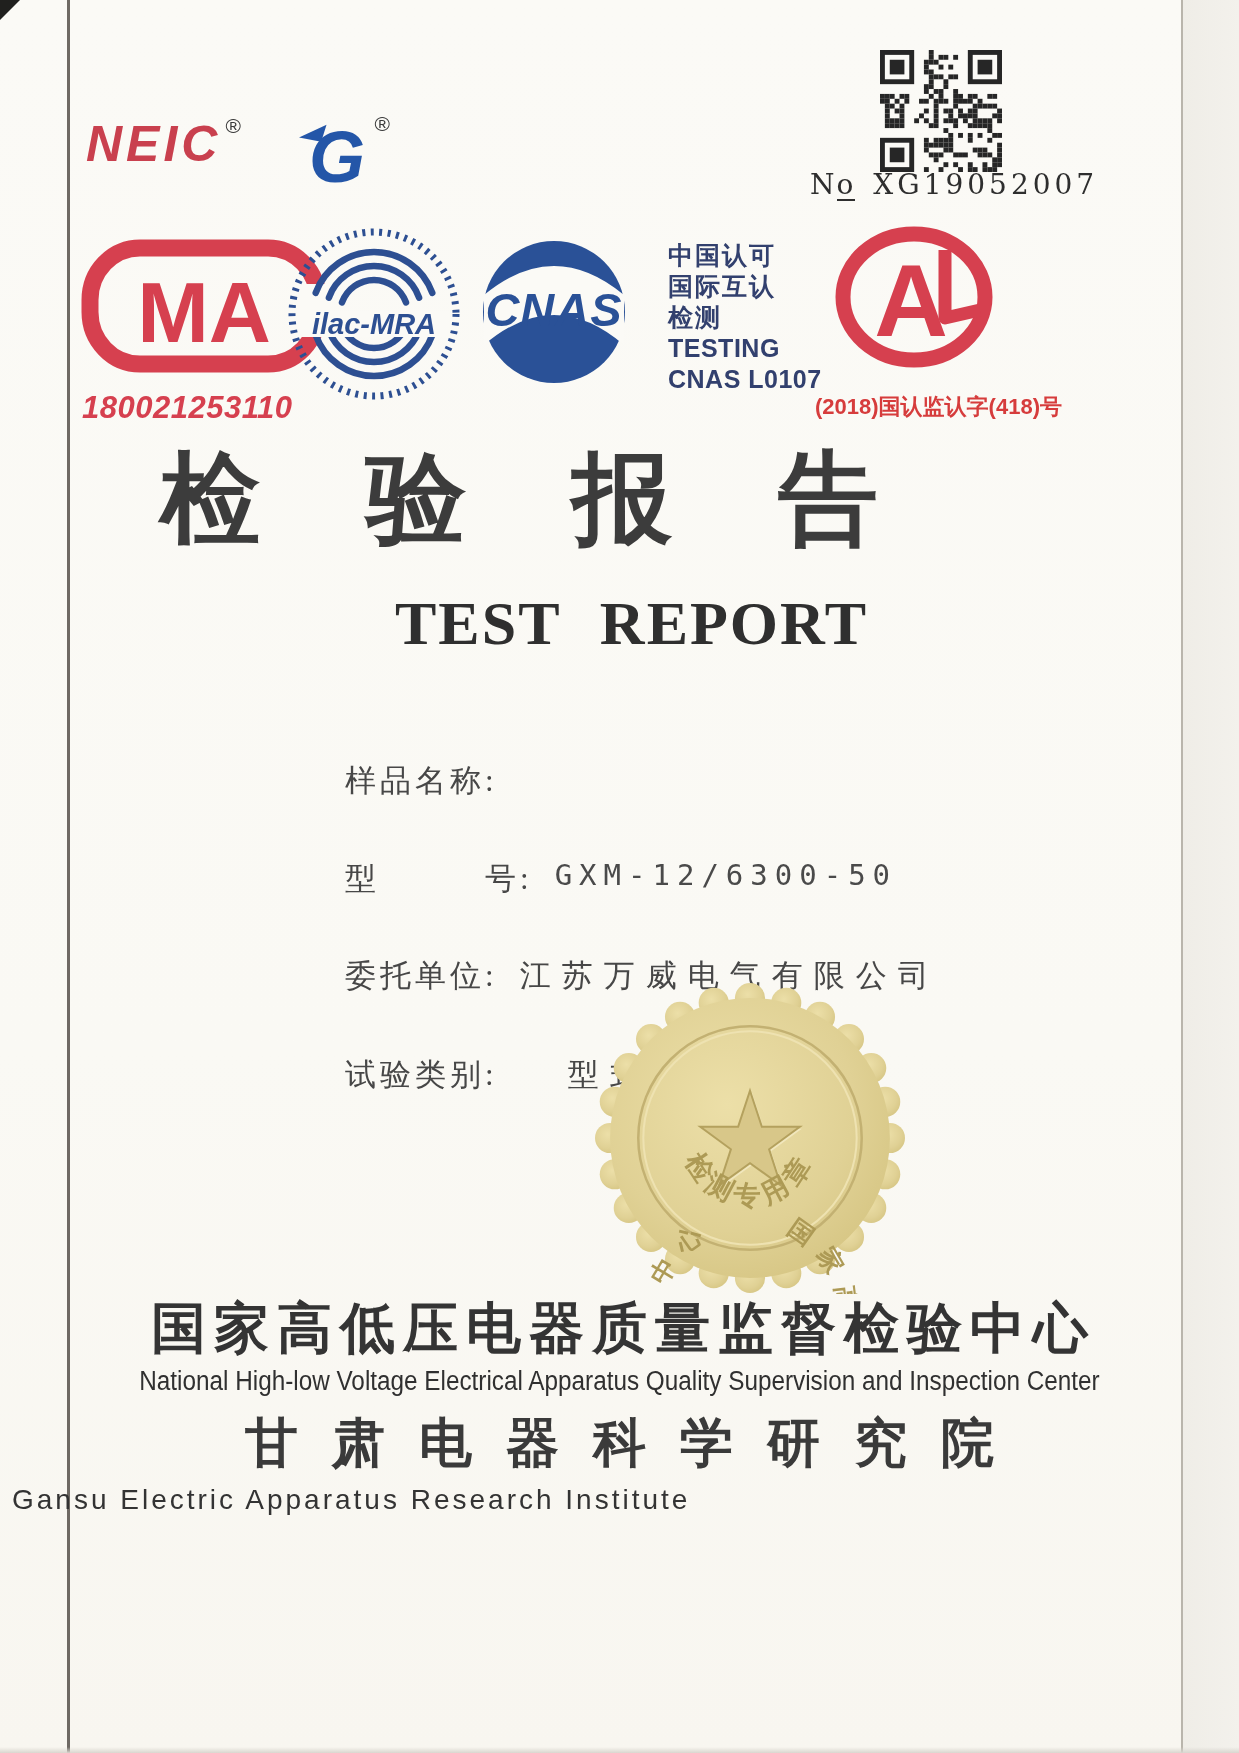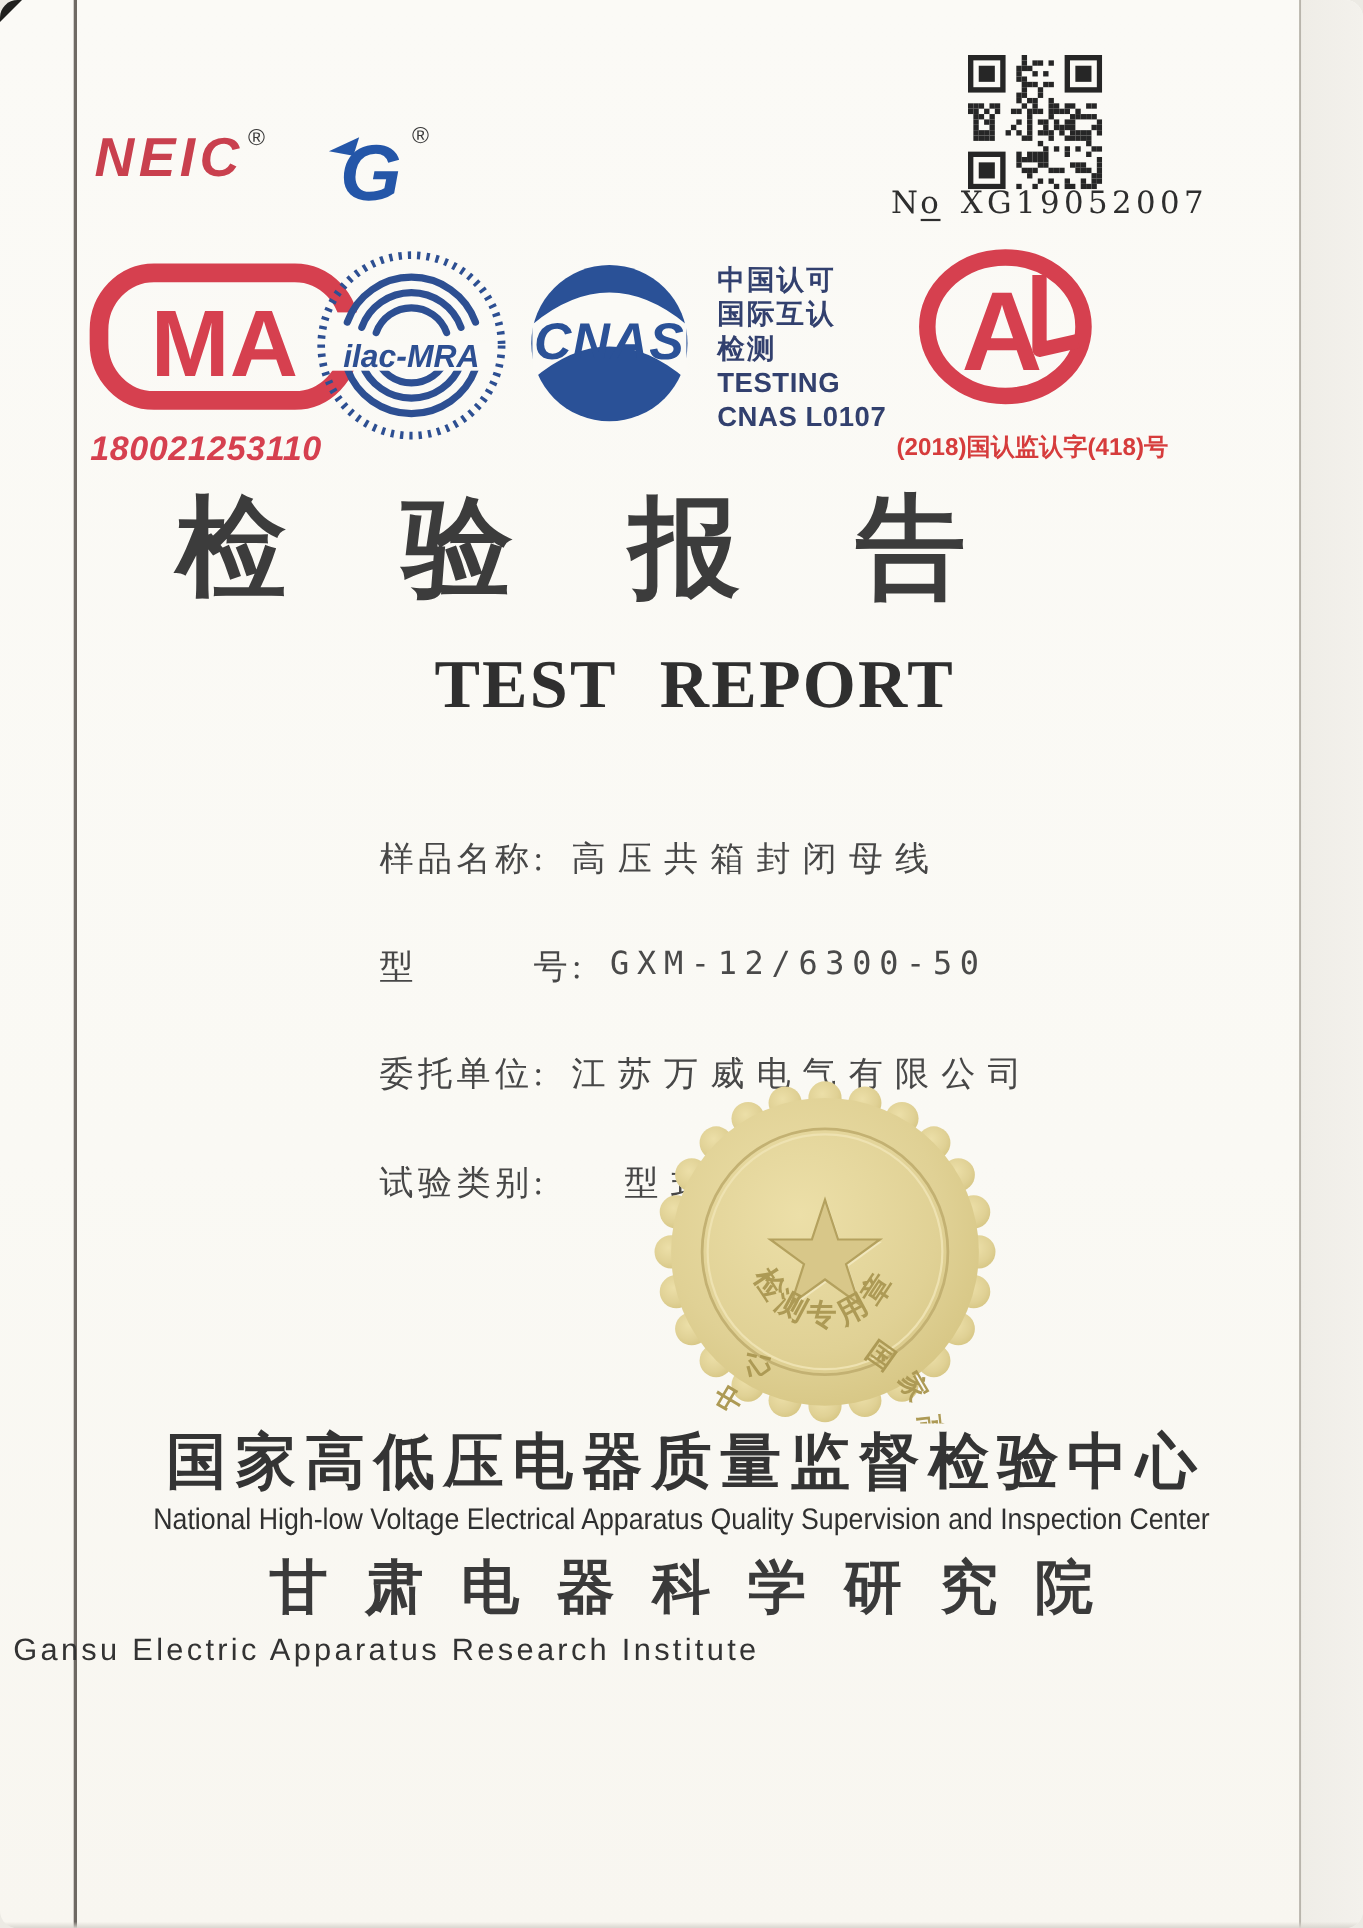--- a/index.html
+++ b/index.html
@@ -1,18 +1,18 @@
 <!DOCTYPE html>
 <html lang="zh"><head>
 <meta charset="utf-8">
 <style>
   html,body{margin:0;padding:0;background:#eceae4;}
   .page{position:relative;width:1239px;height:1753px;margin:0 auto;overflow:hidden;
         background:linear-gradient(180deg,#fbfaf6 0%,#faf9f4 60%,#f8f6f0 100%);
-        font-family:"Liberation Sans",sans-serif;color:#333;border-radius:16px;}
+        font-family:"Liberation Sans",sans-serif;color:#333;}
   
   .edge-left{position:absolute;left:67px;top:0;width:3px;height:1753px;background:#56504a;opacity:.85;}
   .edge-right-line{position:absolute;left:1181px;top:0;width:2px;height:1753px;background:#b9b5ac;}
   .edge-right-band{position:absolute;left:1183px;top:0;width:56px;height:1753px;
         background:linear-gradient(90deg,#efede7,#f3f1ec);}
   .corner-wedge{position:absolute;left:0;top:0;width:0;height:0;
         border-top:20px solid #20201e;border-right:20px solid transparent;}
   .bottom-shadow{position:absolute;left:0;bottom:0;width:100%;height:6px;background:linear-gradient(180deg,transparent,#d9d6cf);}
 
   
@@ -26,21 +26,21 @@
         font-size:28px;letter-spacing:2px;color:#2e2e2e;white-space:nowrap;}
   .report-no .u{display:inline-block;border-bottom:2px solid #2e2e2e;padding-bottom:0px;line-height:1.05;}
   .report-no .num{margin-left:18px;letter-spacing:4px;}
 
   
   .cma-svg{position:absolute;left:80px;top:238px;}
   .cma-number{position:absolute;left:82px;top:390px;font-weight:800;font-style:italic;
         font-size:31px;color:#d6404f;letter-spacing:0.5px;}
   .ilac-svg{position:absolute;left:287px;top:227px;}
   .cnas-svg{position:absolute;left:466px;top:236px;}
-  .accr{position:absolute;left:652px;top:240px;color:#32406e;line-height:31px;white-space:nowrap;}
+  .accr{position:absolute;left:668px;top:240px;color:#32406e;line-height:31px;white-space:nowrap;}
   .accr .cn{font-size:25px;font-weight:700;letter-spacing:2px;}
   .accr .en{font-size:25px;font-weight:800;letter-spacing:0.5px;}
   .cal-svg{position:absolute;left:833px;top:224px;}
   .cal-number{position:absolute;left:815px;top:392px;font-weight:700;font-size:22px;color:#d63c3c;white-space:nowrap;}
 
   
   .title-cn{position:absolute;left:160px;top:446px;width:718px;display:flex;justify-content:space-between;
         font-size:100px;font-weight:900;color:#3c3c3c;line-height:1.05;}
   .title-en{position:absolute;left:0;top:588px;width:100%;text-align:center;
         font-family:"Liberation Serif",serif;font-weight:700;font-size:62px;
@@ -321,21 +321,20 @@
   <div class="title-cn">
     <span>检</span>
     <span>验</span>
     <span>报</span>
     <span>告</span>
   </div>
   <div class="title-en">TEST REPORT</div>
 
   <div class="field f1">
     <span class="lab">样品名称:</span>
-    <span class="val">高压共箱封闭母线</span>
   </div>
   <div class="field f2">
     <span class="lab">型　　　号:</span>
     <span class="val mono">GXM-12/6300-50</span>
   </div>
   <div class="field f3">
     <span class="lab">委托单位:</span>
     <span class="val">江苏万威电气有限公司</span>
   </div>
   <div class="field f4">

